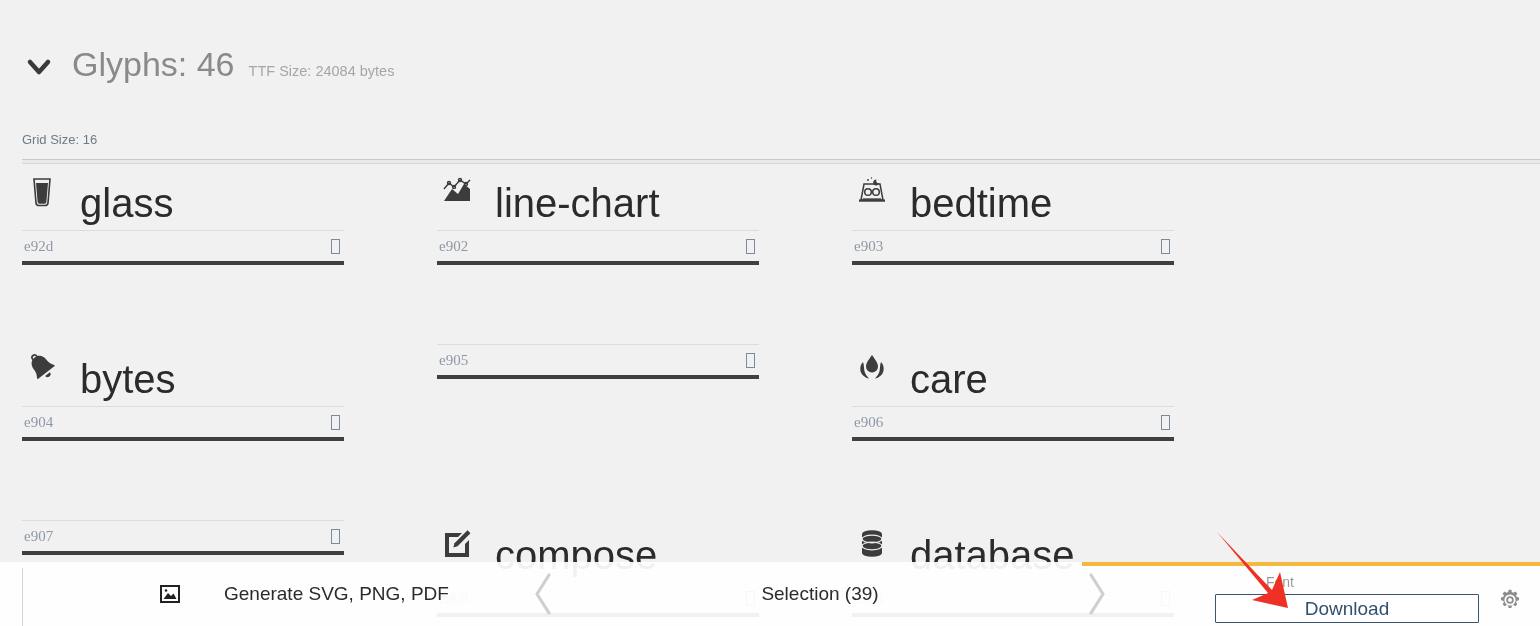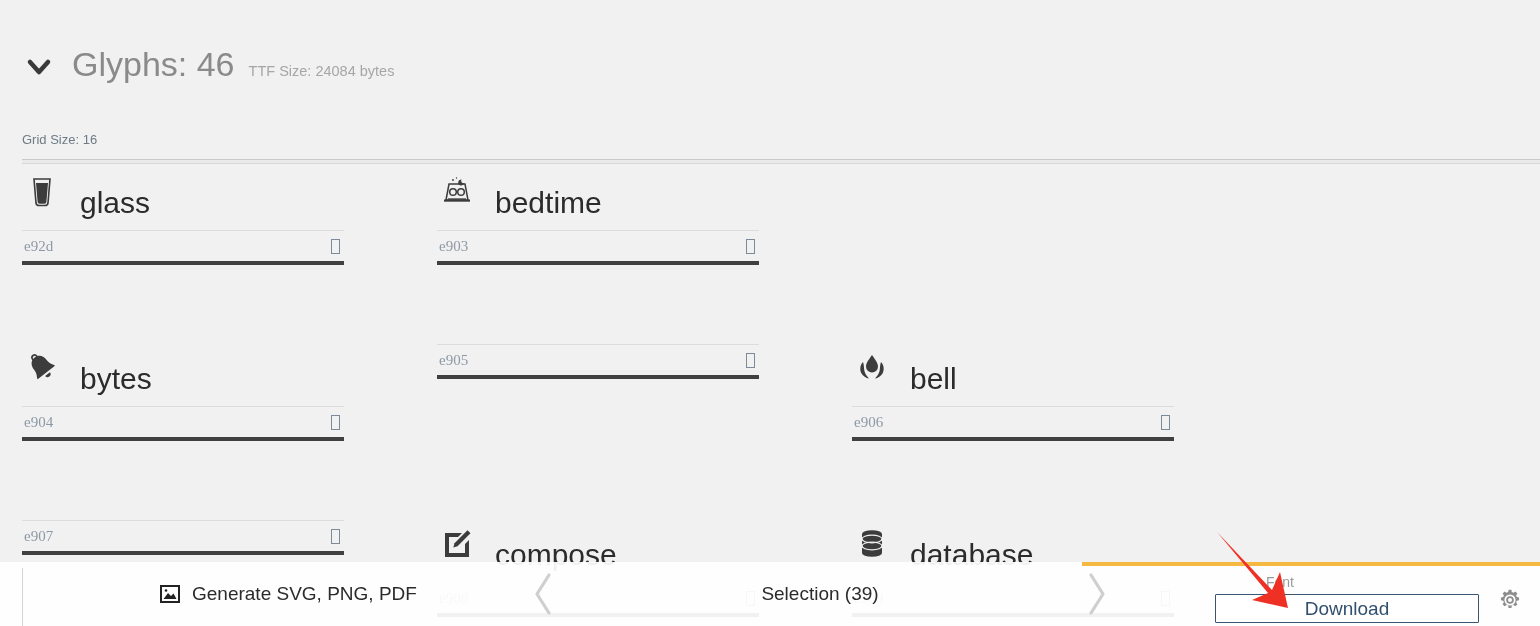--- a/index.html
+++ b/index.html
@@ -100,21 +100,21 @@
     height: 36px;
     flex: 0 0 36px;
     color: #3c3c3c;
     display: flex;
     align-items: center;
     justify-content: center;
     margin-right: 20px;
   }
   .glyph-icon svg { display: block; }
   .glyph-name {
-    font-size: 30px;
+    font-size: 40px;
     font-weight: 400;
     color: #2b2b2b;
     line-height: 1;
     white-space: nowrap;
     margin-top: 23px;
   }
   .glyph-name-underline {
     height: 1px;
     background: #dcdcdc;
     width: 100%;
@@ -163,20 +163,21 @@
     background: #d4d4d4;
   }
   .generate-btn {
     position: absolute;
     left: 160px;
     top: 0;
     height: 64px;
     display: flex;
     align-items: center;
     cursor: pointer;
+    gap: 32px;
   }
   .generate-icon {
     width: 20px;
     height: 20px;
     margin-right: 12px;
     color: #222;
     display: flex;
     align-items: center;
   }
   .generate-label {
@@ -299,20 +300,40 @@
         </span>
         <span class="glyph-name">glass</span>
       </div>
       <div class="glyph-name-underline"></div>
       <div class="glyph-bottom">
         <span class="glyph-code">e92d</span>
         <span class="tofu"></span>
       </div>
     </div>
 
+    <div class="glyph-cell">
+      <div class="glyph-top">
+        <span class="glyph-icon">
+          <svg width="32" height="32" viewBox="0 0 32 32">
+            <path d="M3 26 L11 14 L17 19 L23 9 L29 14 L29 26 Z" fill="#3c3c3c"></path>
+            <polyline points="3,14 8,8 13,12 19,5 25,9 29,5" fill="none" stroke="#3c3c3c" stroke-width="1.4"></polyline>
+            <circle cx="8" cy="8" r="1.6" fill="none" stroke="#3c3c3c" stroke-width="1.2"></circle>
+            <circle cx="13" cy="12" r="1.6" fill="none" stroke="#3c3c3c" stroke-width="1.2"></circle>
+            <circle cx="19" cy="5" r="1.6" fill="none" stroke="#3c3c3c" stroke-width="1.2"></circle>
+            <circle cx="25" cy="9" r="1.6" fill="none" stroke="#3c3c3c" stroke-width="1.2"></circle>
+          </svg>
+        </span>
+        <span class="glyph-name">line-chart</span>
+      </div>
+      <div class="glyph-name-underline"></div>
+      <div class="glyph-bottom">
+        <span class="glyph-code">e902</span>
+        <span class="tofu"></span>
+      </div>
+    </div>
 
     <div class="glyph-cell">
       <div class="glyph-top">
         <span class="glyph-icon">
           <svg width="32" height="32" viewBox="0 0 32 32">
             <path d="M5 25 L8 9 L24 9 L27 25 Z" fill="none" stroke="#3c3c3c" stroke-width="1.5"></path>
             <rect x="3" y="24.5" width="26" height="2.2" fill="#3c3c3c"></rect>
             <circle cx="12" cy="17" r="3.3" fill="none" stroke="#3c3c3c" stroke-width="1.5"></circle>
             <circle cx="20" cy="17" r="3.3" fill="none" stroke="#3c3c3c" stroke-width="1.5"></circle>
             <path d="M7 24 L25 24" stroke="#3c3c3c" stroke-width="1.3"></path>
@@ -363,21 +384,21 @@
 
     <div class="glyph-cell">
       <div class="glyph-top">
         <span class="glyph-icon">
           <svg width="32" height="32" viewBox="0 0 32 32">
             <path d="M16 4 C19.5 9 22 12 22 15.5 A6 6 0 0 1 10 15.5 C10 12 12.5 9 16 4 Z" fill="#3c3c3c"></path>
             <path d="M7 11 C4 14 3.5 19 5.5 22.5 C7 25.2 10 27 13 27.5 C11 25 9 23 8.4 20 C7.9 17 8 13.5 7 11 Z" fill="#3c3c3c"></path>
             <path d="M25 11 C28 14 28.5 19 26.5 22.5 C25 25.2 22 27 19 27.5 C21 25 23 23 23.6 20 C24.1 17 24 13.5 25 11 Z" fill="#3c3c3c"></path>
           </svg>
         </span>
-        <span class="glyph-name">bell</span>
+        <span class="glyph-name">care</span>
       </div>
       <div class="glyph-name-underline"></div>
       <div class="glyph-bottom">
         <span class="glyph-code">e906</span>
         <span class="tofu"></span>
       </div>
     </div>
   </div>
 
   <div class="grid-row">

